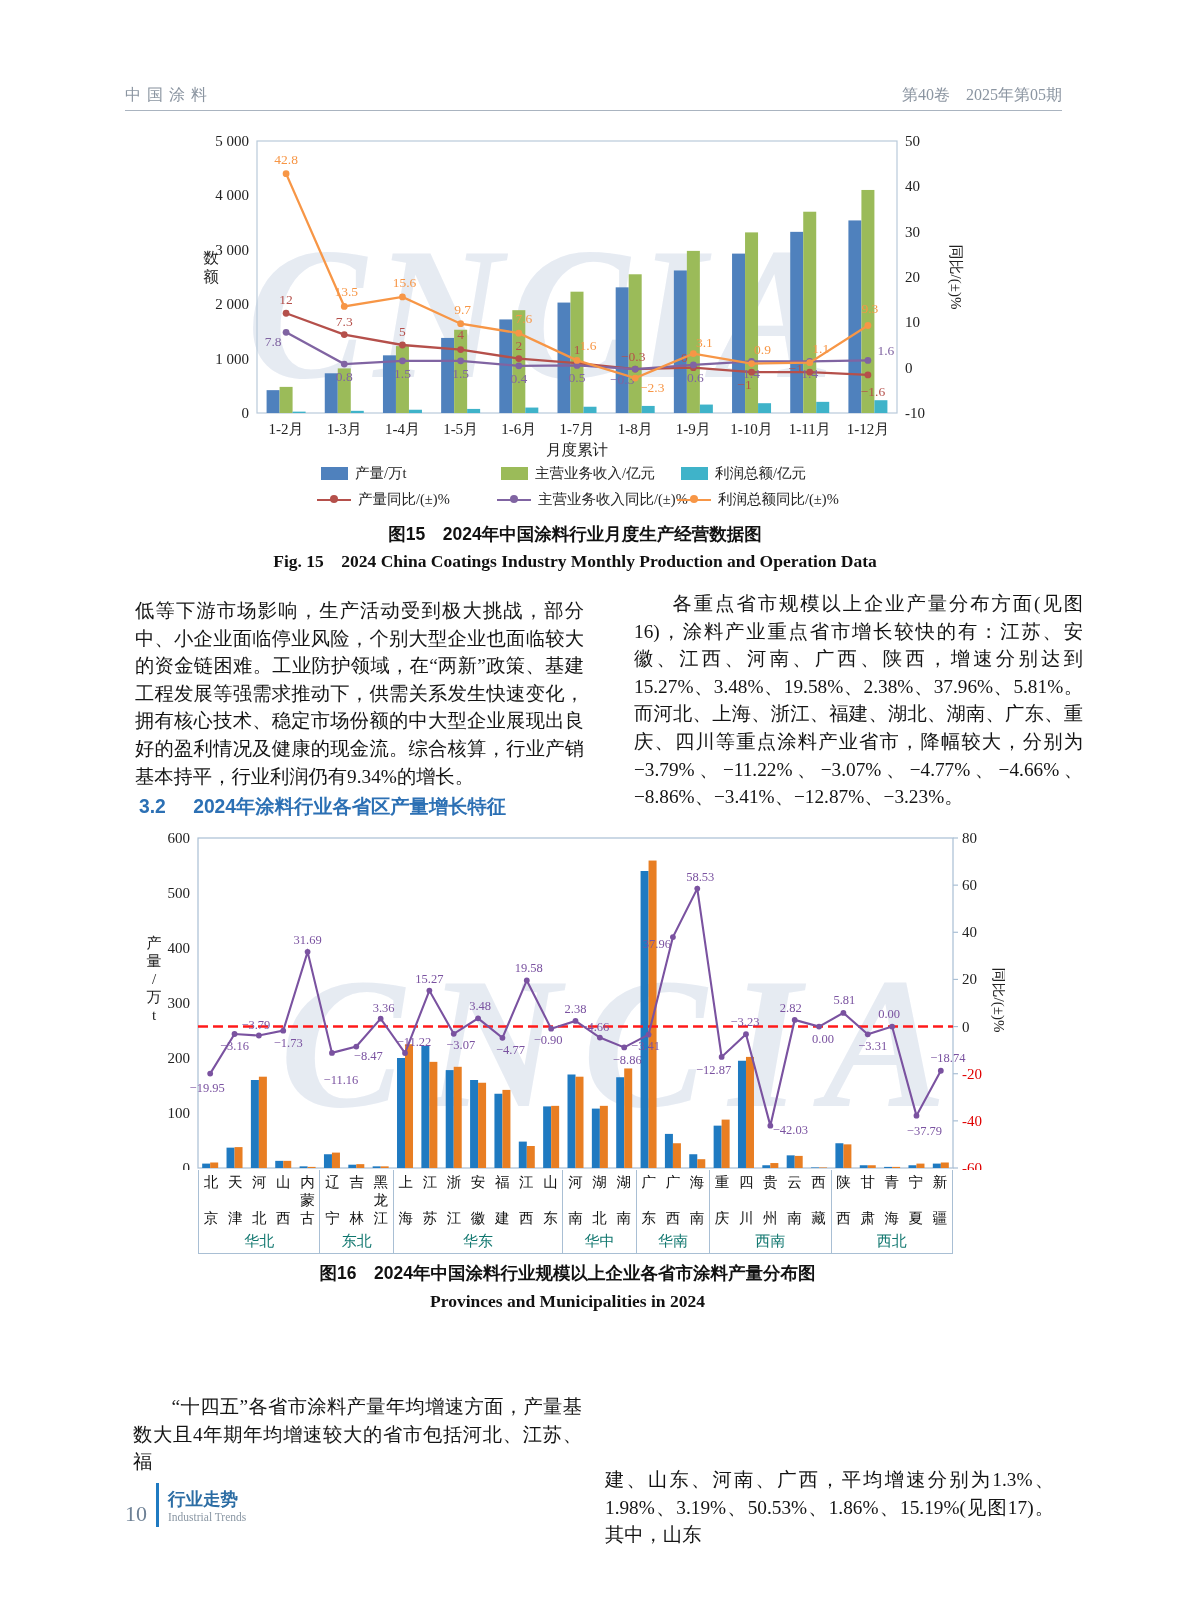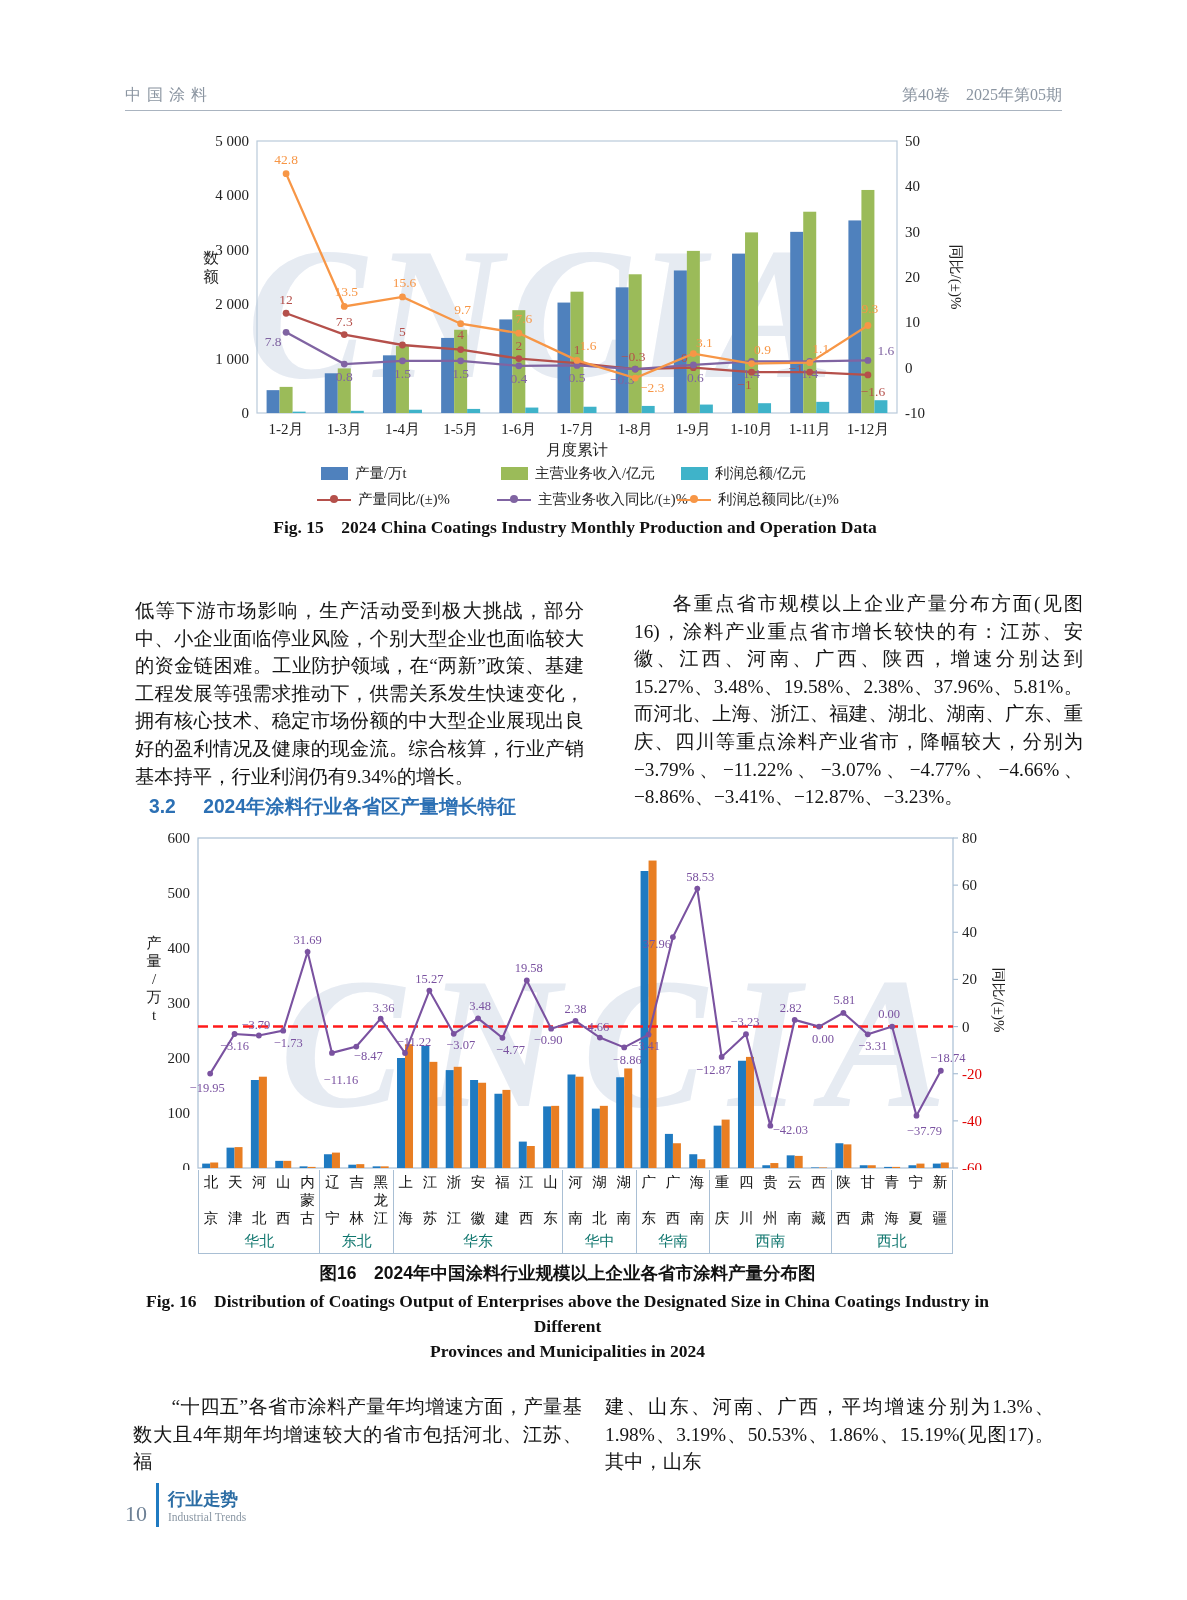--- a/index.html
+++ b/index.html
@@ -19,21 +19,21 @@
   .lg-swatch{width:27px;height:13px;margin-right:7px;flex:none;}
   .lg-linewrap{position:relative;width:34px;height:13px;margin-right:7px;flex:none;}
   .lg-line{position:absolute;left:0;top:6px;width:34px;height:2.4px;}
   .lg-dot{position:absolute;left:13px;top:2.5px;width:8px;height:8px;border-radius:50%;}
   .caption-cn{font-size:17.5px;font-weight:bold;text-align:center;color:#111;
               font-family:"Liberation Sans","DejaVu Sans",sans-serif;}
   .caption-en{font-size:17.5px;font-weight:bold;text-align:center;color:#111;line-height:25px;}
   .bodycol{position:absolute;width:449px;font-size:19.3px;line-height:27.6px;text-align:justify;
            color:#141414;}
   .indent{text-indent:2em;}
-  .section-h{position:absolute;left:149px;top:793px;font-size:19.3px;font-weight:bold;color:#2c70b4;
+  .section-h{position:absolute;left:139px;top:793px;font-size:19.3px;font-weight:bold;color:#2c70b4;
              font-family:"Liberation Sans","DejaVu Sans",sans-serif;}
   .section-h .num{margin-right:22px;}
   
   #fig16-xaxis{position:relative;z-index:1;margin-left:68px;width:755px;display:flex;
                box-sizing:border-box;}
   .rg{display:flex;flex-direction:column;border-left:1px solid #a9bfd4;border-bottom:1px solid #a9bfd4;
       box-sizing:border-box;}
   .rg:last-child{border-right:1px solid #a9bfd4;}
   .prov-row{display:flex;padding-top:3px;}
   .prov{flex:1;display:flex;flex-direction:column;align-items:center;}
@@ -221,20 +221,21 @@
       <span>主营业务收入同比/(±)%</span>
     </div>
     <div class="lg-item">
       <span class="lg-linewrap">
         <span class="lg-line" style="background: rgb(247, 150, 70);"></span>
         <span class="lg-dot" style="background: rgb(247, 150, 70);"></span>
       </span>
       <span>利润总额同比/(±)%</span>
     </div>
   </div>
+  <div class="caption-cn" style="margin-top:10px;">图15　2024年中国涂料行业月度生产经营数据图</div>
   <div class="caption-en" style="margin-top:3px;">Fig. 15　2024 China Coatings Industry Monthly Production and Operation Data</div>
 </div>
 
 <div class="bodycol" style="left:135px;top:597px;">低等下游市场影响，生产活动受到极大挑战，部分中、小企业面临停业风险，个别大型企业也面临较大的资金链困难。工业防护领域，在“两新”政策、基建工程发展等强需求推动下，供需关系发生快速变化，拥有核心技术、稳定市场份额的中大型企业展现出良好的盈利情况及健康的现金流。综合核算，行业产销基本持平，行业利润仍有9.34%的增长。</div>
 <div class="bodycol indent" style="left:605px;top:590px;margin-left:29px;">各重点省市规模以上企业产量分布方面(见图16)，涂料产业重点省市增长较快的有：江苏、安徽、江西、河南、广西、陕西，增速分别达到15.27%、3.48%、19.58%、2.38%、37.96%、5.81%。而河北、上海、浙江、福建、湖北、湖南、广东、重庆、四川等重点涂料产业省市，降幅较大，分别为−3.79%、−11.22%、−3.07%、−4.77%、−4.66%、−8.86%、−3.41%、−12.87%、−3.23%。</div>
 
 <div class="section-h">
   <span class="num">3.2</span>
   <span>2024年涂料行业各省区产量增长特征</span>
 </div>
@@ -587,27 +588,26 @@
             <div class="pch"></div>
             <div class="pch">疆</div>
           </div>
         </div>
         <div class="rg-name">西北</div>
       </div>
     </div>
 
   <div class="caption-cn" style="margin-top:7px;">图16　2024年中国涂料行业规模以上企业各省市涂料产量分布图</div>
   <div class="caption-en" style="margin-top:4px;">
-    <div>Fig. 16　Distribution of Coatings Output of Enterprises above the Designated Size in China Coatings Industry in Different</div>
     <div>Provinces and Municipalities in 2024</div>
   </div>
 </div>
 
 <div class="bodycol indent" style="left:133px;top:1393px;">“十四五”各省市涂料产量年均增速方面，产量基数大且4年期年均增速较大的省市包括河北、江苏、福</div>
-<div class="bodycol" style="left:605px;top:1393px;">建、山东、河南、广西，平均增速分别为1.3%、1.98%、3.19%、50.53%、1.86%、15.19%(见图17)。其中，山东</div>
+<div class="bodycol" style="left:605px;top:1466px;">建、山东、河南、广西，平均增速分别为1.3%、1.98%、3.19%、50.53%、1.86%、15.19%(见图17)。其中，山东</div>
 
 <div class="footer">
   <span class="pageno">10</span>
   <span class="vbar" style="background: rgb(31, 122, 193);"></span>
   <span class="fcol">
     <div class="cn">行业走势</div>
     <div class="en">Industrial Trends</div>
   </span>
 </div>
 

